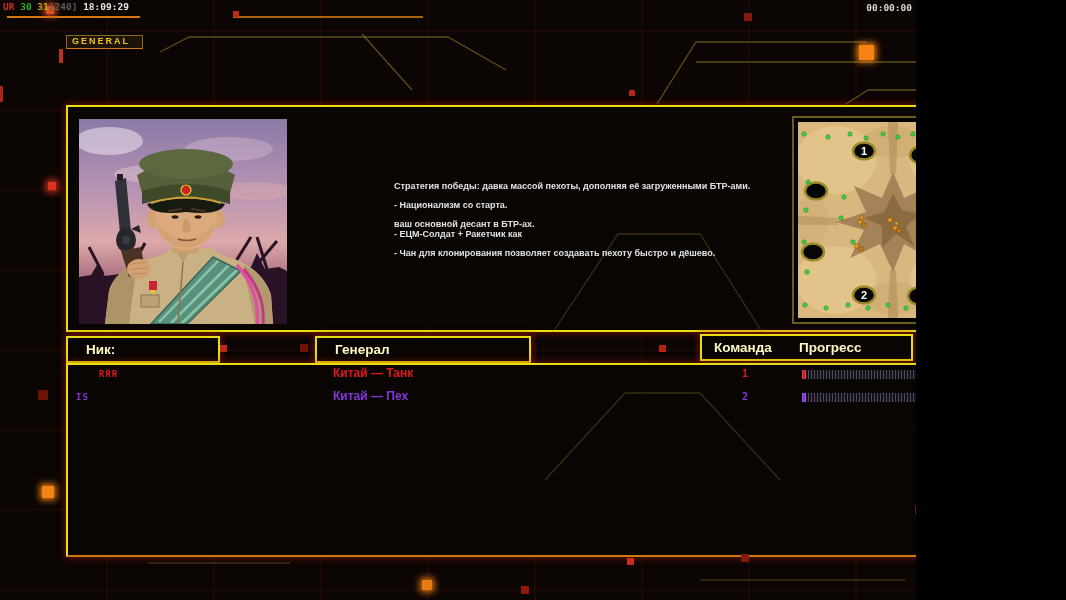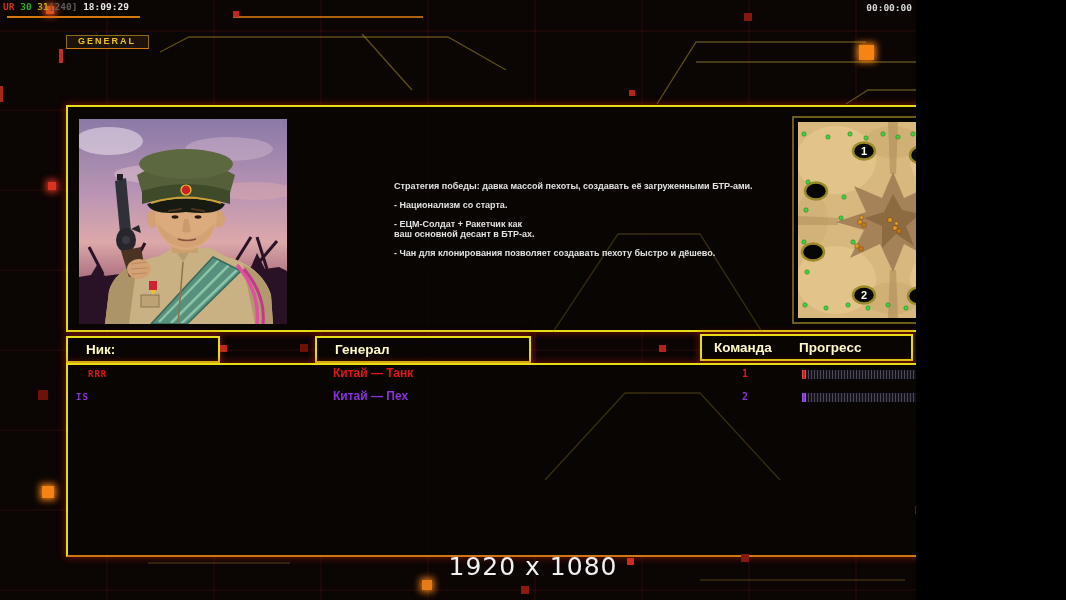--- a/index.html
+++ b/index.html
@@ -22,21 +22,21 @@
   
   .gentool-left{left:3px;top:1px;font:bold 9.5px "DejaVu Sans Mono",monospace;letter-spacing:0;z-index:9;}
   .gentool-right{right:4px;top:2px;font:bold 9.5px "DejaVu Sans Mono",monospace;color:#d8d8d8;z-index:9;}
 
   .deco-line{position:absolute;background:#d4790f;z-index:1;}
 
   
   .gen-tab{left:66px;top:35px;width:70px;height:12px;background:#1d1306;
     border:1px solid #8a6a14;border-bottom-color:#d4790f;z-index:3;
     font:bold 9px "Liberation Sans",sans-serif;color:#ecc41c;letter-spacing:2px;
-    line-height:11px;padding-left:11px;}
+    line-height:11px;padding-left:5px;}
 
   
   .title-box{left:66px;top:48px;width:369px;height:29px;}
   .title-text{position:absolute;left:9px;top:0;line-height:28px;
     font:bold 21px "Liberation Sans",sans-serif;color:#f5f5f5;letter-spacing:0.5px;}
 
   .main-box{left:66px;top:105px;width:932px;height:223px;}
   .lower-box{left:66px;top:363px;width:932px;height:190px;border-bottom-color:#cf7612;}
 
   .portrait-wrap{left:79px;top:119px;width:208px;height:205px;z-index:4;}
@@ -313,54 +313,53 @@
         <rect x="57" y="122" width="4" height="4" fill="#e59a22"></rect>
           <rect x="61" y="125" width="4" height="4" fill="#c87c14"></rect>
         <rect x="130" y="121" width="4" height="4" fill="#e59a22"></rect>
           <rect x="134" y="124" width="4" height="4" fill="#c87c14"></rect>
         <rect x="90" y="96" width="4" height="4" fill="#e59a22"></rect>
       </g>
     </svg>
   </div>
 
   <div class="abs briefing content">
-      <div class="b-line">Стратегия победы: давка массой пехоты, создавать её загруженными БТР-ами.</div>
+      <div class="b-line">Стратегия победы: давка массой пехоты, дополняя её загруженными БТР-ами.</div>
       <div class="b-gap"></div>
       <div class="b-line">- Национализм со старта.</div>
       <div class="b-gap"></div>
+      <div class="b-line">ваш основной десант в БТР-ах.</div>
       <div class="b-line">- ЕЦМ-Солдат + Ракетчик как</div>
-      <div class="b-line">ваш основной десант в БТР-ах.</div>
       <div class="b-gap"></div>
       <div class="b-line">- Чан для клонирования позволяет создавать пехоту быстро и дёшево.</div>
     </div>
 
   <div class="box col-box" style="left:66px;top:336px;width:150px;">
     <span class="hdr-label" style="position:absolute;left:18px;">Ник:</span>
   </div>
   <div class="box col-box" style="left:315px;top:336px;width:212px;">
     <span class="hdr-label" style="position:absolute;left:18px;">Генерал</span>
   </div>
   <div class="box col-box" style="left:700px;top:334px;width:209px;">
     <span class="hdr-label" style="position:absolute;left:12px;">Команда</span>
     <span class="hdr-label" style="position:absolute;left:97px;">Прогресс</span>
   </div>
 
   <div class="box lower-box"></div>
 
-  <div class="abs content nick-cell" style="left: 88px; top: 369px; color: rgb(224, 24, 24);">RRR</div>
+  <div class="abs content nick-cell" style="left: 99px; top: 369px; color: rgb(224, 24, 24);">RRR</div>
   <div class="abs content gen-cell" style="left: 333px; top: 366px; color: rgb(224, 24, 24); text-align: right;">Китай — Танк</div>
   <div class="abs content team-cell" style="left: 737px; top: 368px; width: 16px; text-align: center; color: rgb(224, 24, 24);">1</div>
   <div class="pbar" style="left:801px;top:369px;">
     <div class="pfill" style="background: rgb(224, 24, 24); width: 2%;"></div>
     <div class="pseg"></div>
   </div>
 
   <div class="abs content nick-cell" style="left: 76px; top: 392px; color: rgb(136, 51, 221);">IS</div>
   <div class="abs content gen-cell" style="left: 333px; top: 389px; color: rgb(136, 51, 221);">Китай — Пех</div>
   <div class="abs content team-cell" style="left: 737px; top: 391px; width: 16px; text-align: center; color: rgb(136, 51, 221);">2</div>
   <div class="pbar" style="left:801px;top:392px;">
     <div class="pfill" style="background: rgb(136, 51, 221); width: 2%;"></div>
     <div class="pseg"></div>
   </div>
 
-  <div class="abs watermark">1920 x 1080</div>
 
 </div>
 
 </body></html>

